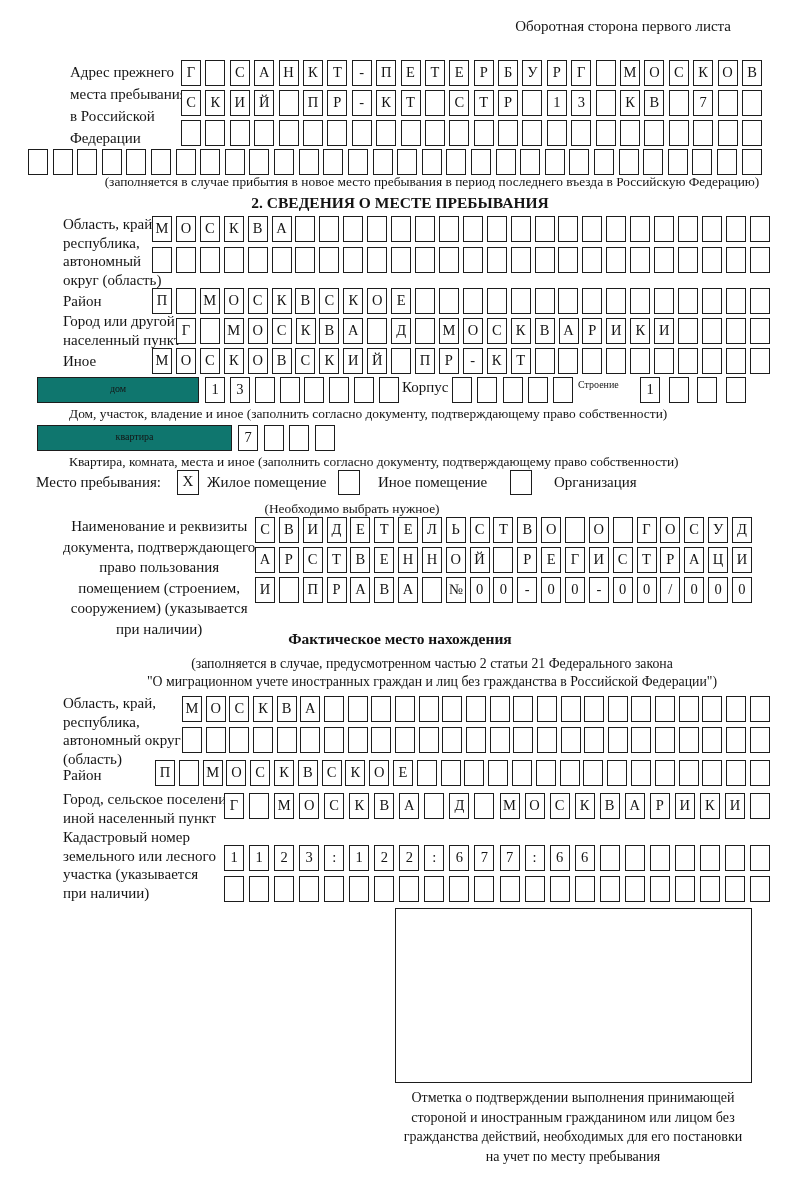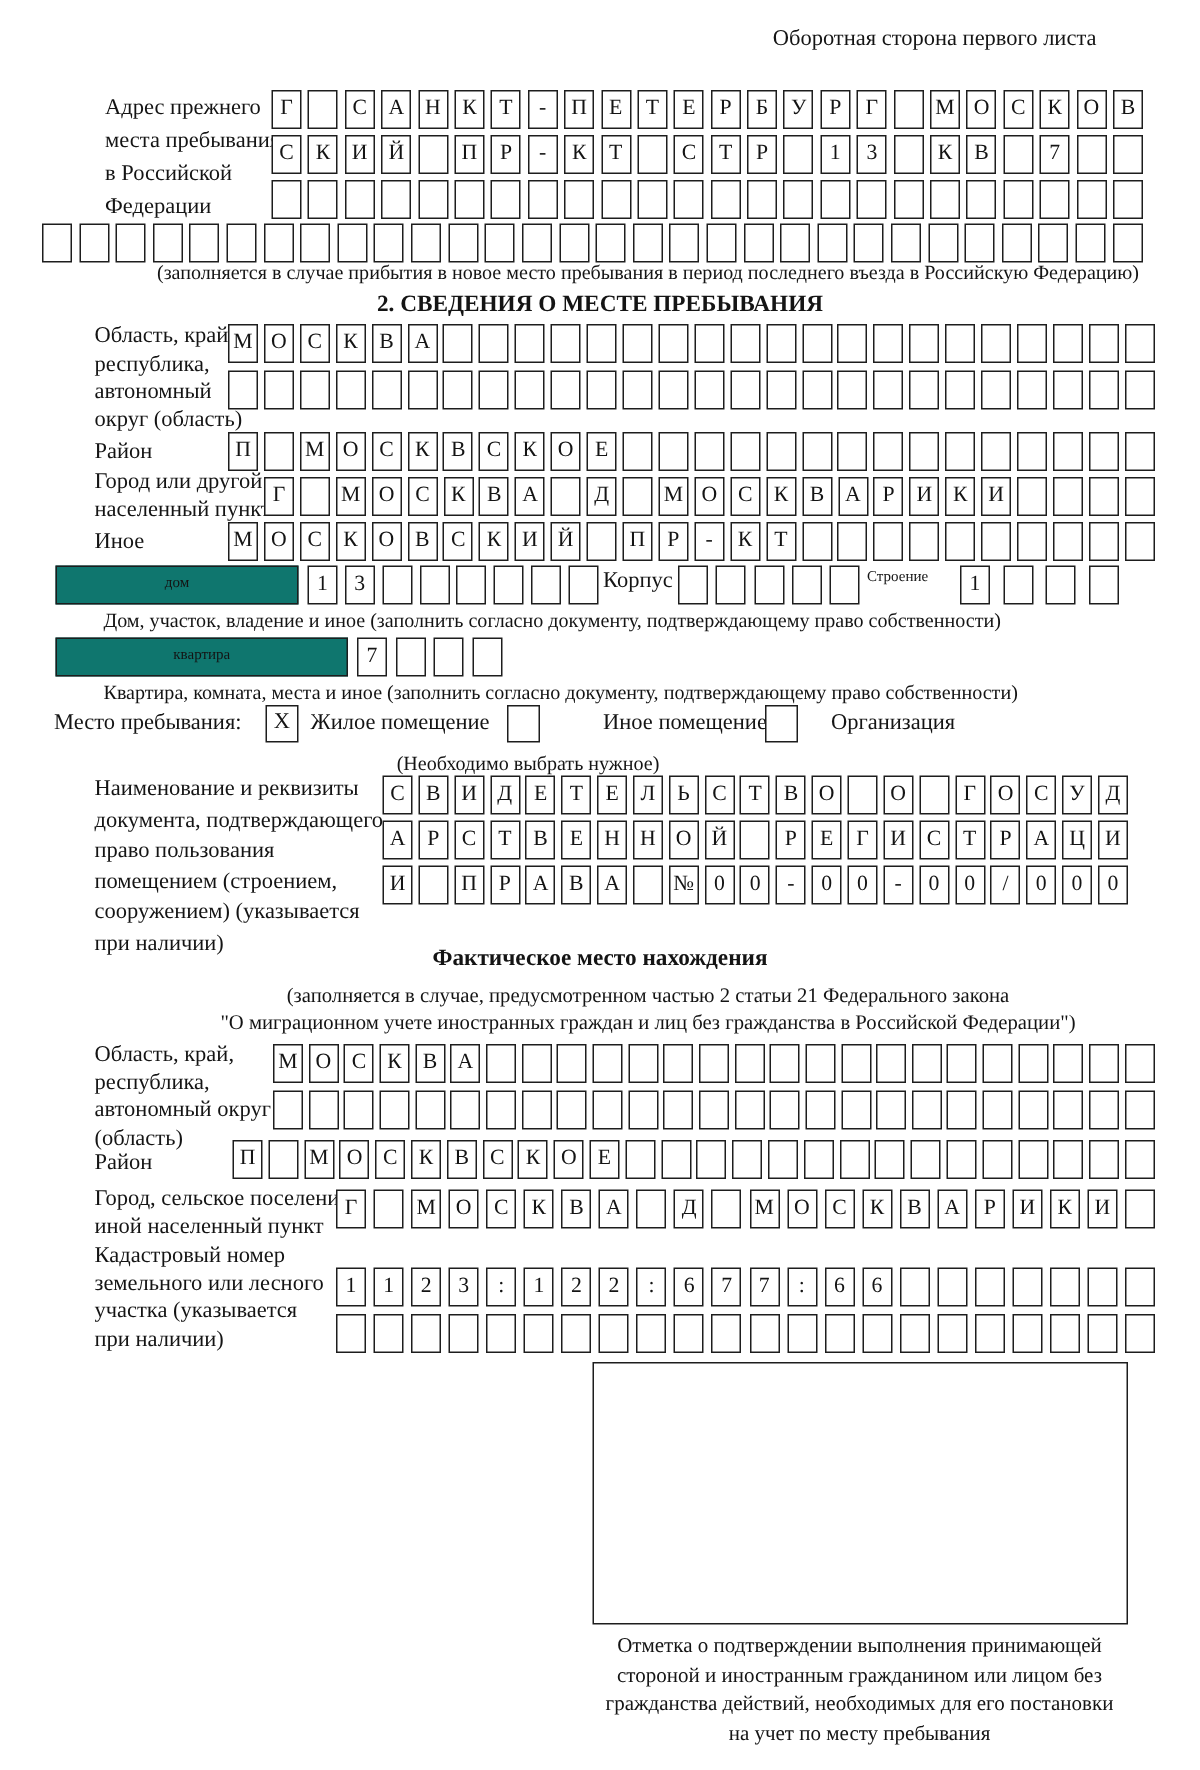--- a/index.html
+++ b/index.html
@@ -1,21 +1,21 @@
 <!DOCTYPE html>
 <html><head>
 <meta charset="utf-8">
 <style>
   html,body{margin:0;padding:0;background:#fff;}
   .page{position:relative;width:779px;height:1180px;background:#ffffff;
         font-family:"Liberation Serif","DejaVu Serif",serif;color:#141414;overflow:hidden;}
   .abs{position:absolute;}
   .label{font-size:15px;line-height:22px;white-space:pre-line;color:#141414;}
   .label.tight{line-height:18.6px;}
-  .label.doc{line-height:20.6px;}
+  .label.doc{line-height:20.6px;text-align:center;}
   .cells{display:flex;justify-content:space-between;}
   .cell{flex:0 0 20px;width:20px;height:26px;border:1.6px solid #1d1d1d;box-sizing:border-box;
         text-align:center;font-size:14.5px;line-height:22px;background:#fff;}
   .fieldbox{border:1.6px solid #1d1d1d;height:26px;box-sizing:border-box;text-align:center;
         font-size:10px;line-height:22px;background:#0f766e;}
   .chk{position:absolute;width:22px;height:25px;border:1.6px solid #1d1d1d;box-sizing:border-box;
         text-align:center;font-size:15px;line-height:21px;background:#fff;}
   .note{font-size:13.4px;color:#141414;padding-left:32px;}
   .center{left:0;width:800px;text-align:center;}
   .title{font-weight:bold;font-size:15.5px;}
@@ -332,21 +332,21 @@
       <span class="cell"></span>
       <span class="cell"></span>
       <span class="cell"></span>
     </div>
   <div class="abs note" style="top:454px;left:37px;">Квартира, комната, места и иное (заполнить согласно документу, подтверждающему право собственности)</div>
 
   <div class="abs" style="top:474px;left:36px;font-size:15px;">Место пребывания:</div>
   <div class="chk" style="top:470px;left:177px;">X</div>
   <div class="abs" style="top:474px;left:207px;font-size:15px;">Жилое помещение</div>
   <div class="chk" style="top:470px;left:338px;"></div>
-  <div class="abs" style="top:474px;left:378px;font-size:15px;margin-left:24px;">Иное помещение</div>
+  <div class="abs" style="top:474px;left:378px;font-size:15px;">Иное помещение</div>
   <div class="chk" style="top:470px;left:510px;"></div>
   <div class="abs" style="top:474px;left:554px;font-size:15px;">Организация</div>
   <div class="abs note" style="top:501px;left:336px;transform:translateX(-50%);">(Необходимо выбрать нужное)</div>
 
   <div class="abs label doc" style="top:516px;left:63px;">Наименование и реквизиты
 документа, подтверждающего
 право пользования
 помещением (строением,
 сооружением) (указывается
 при наличии)</div>

